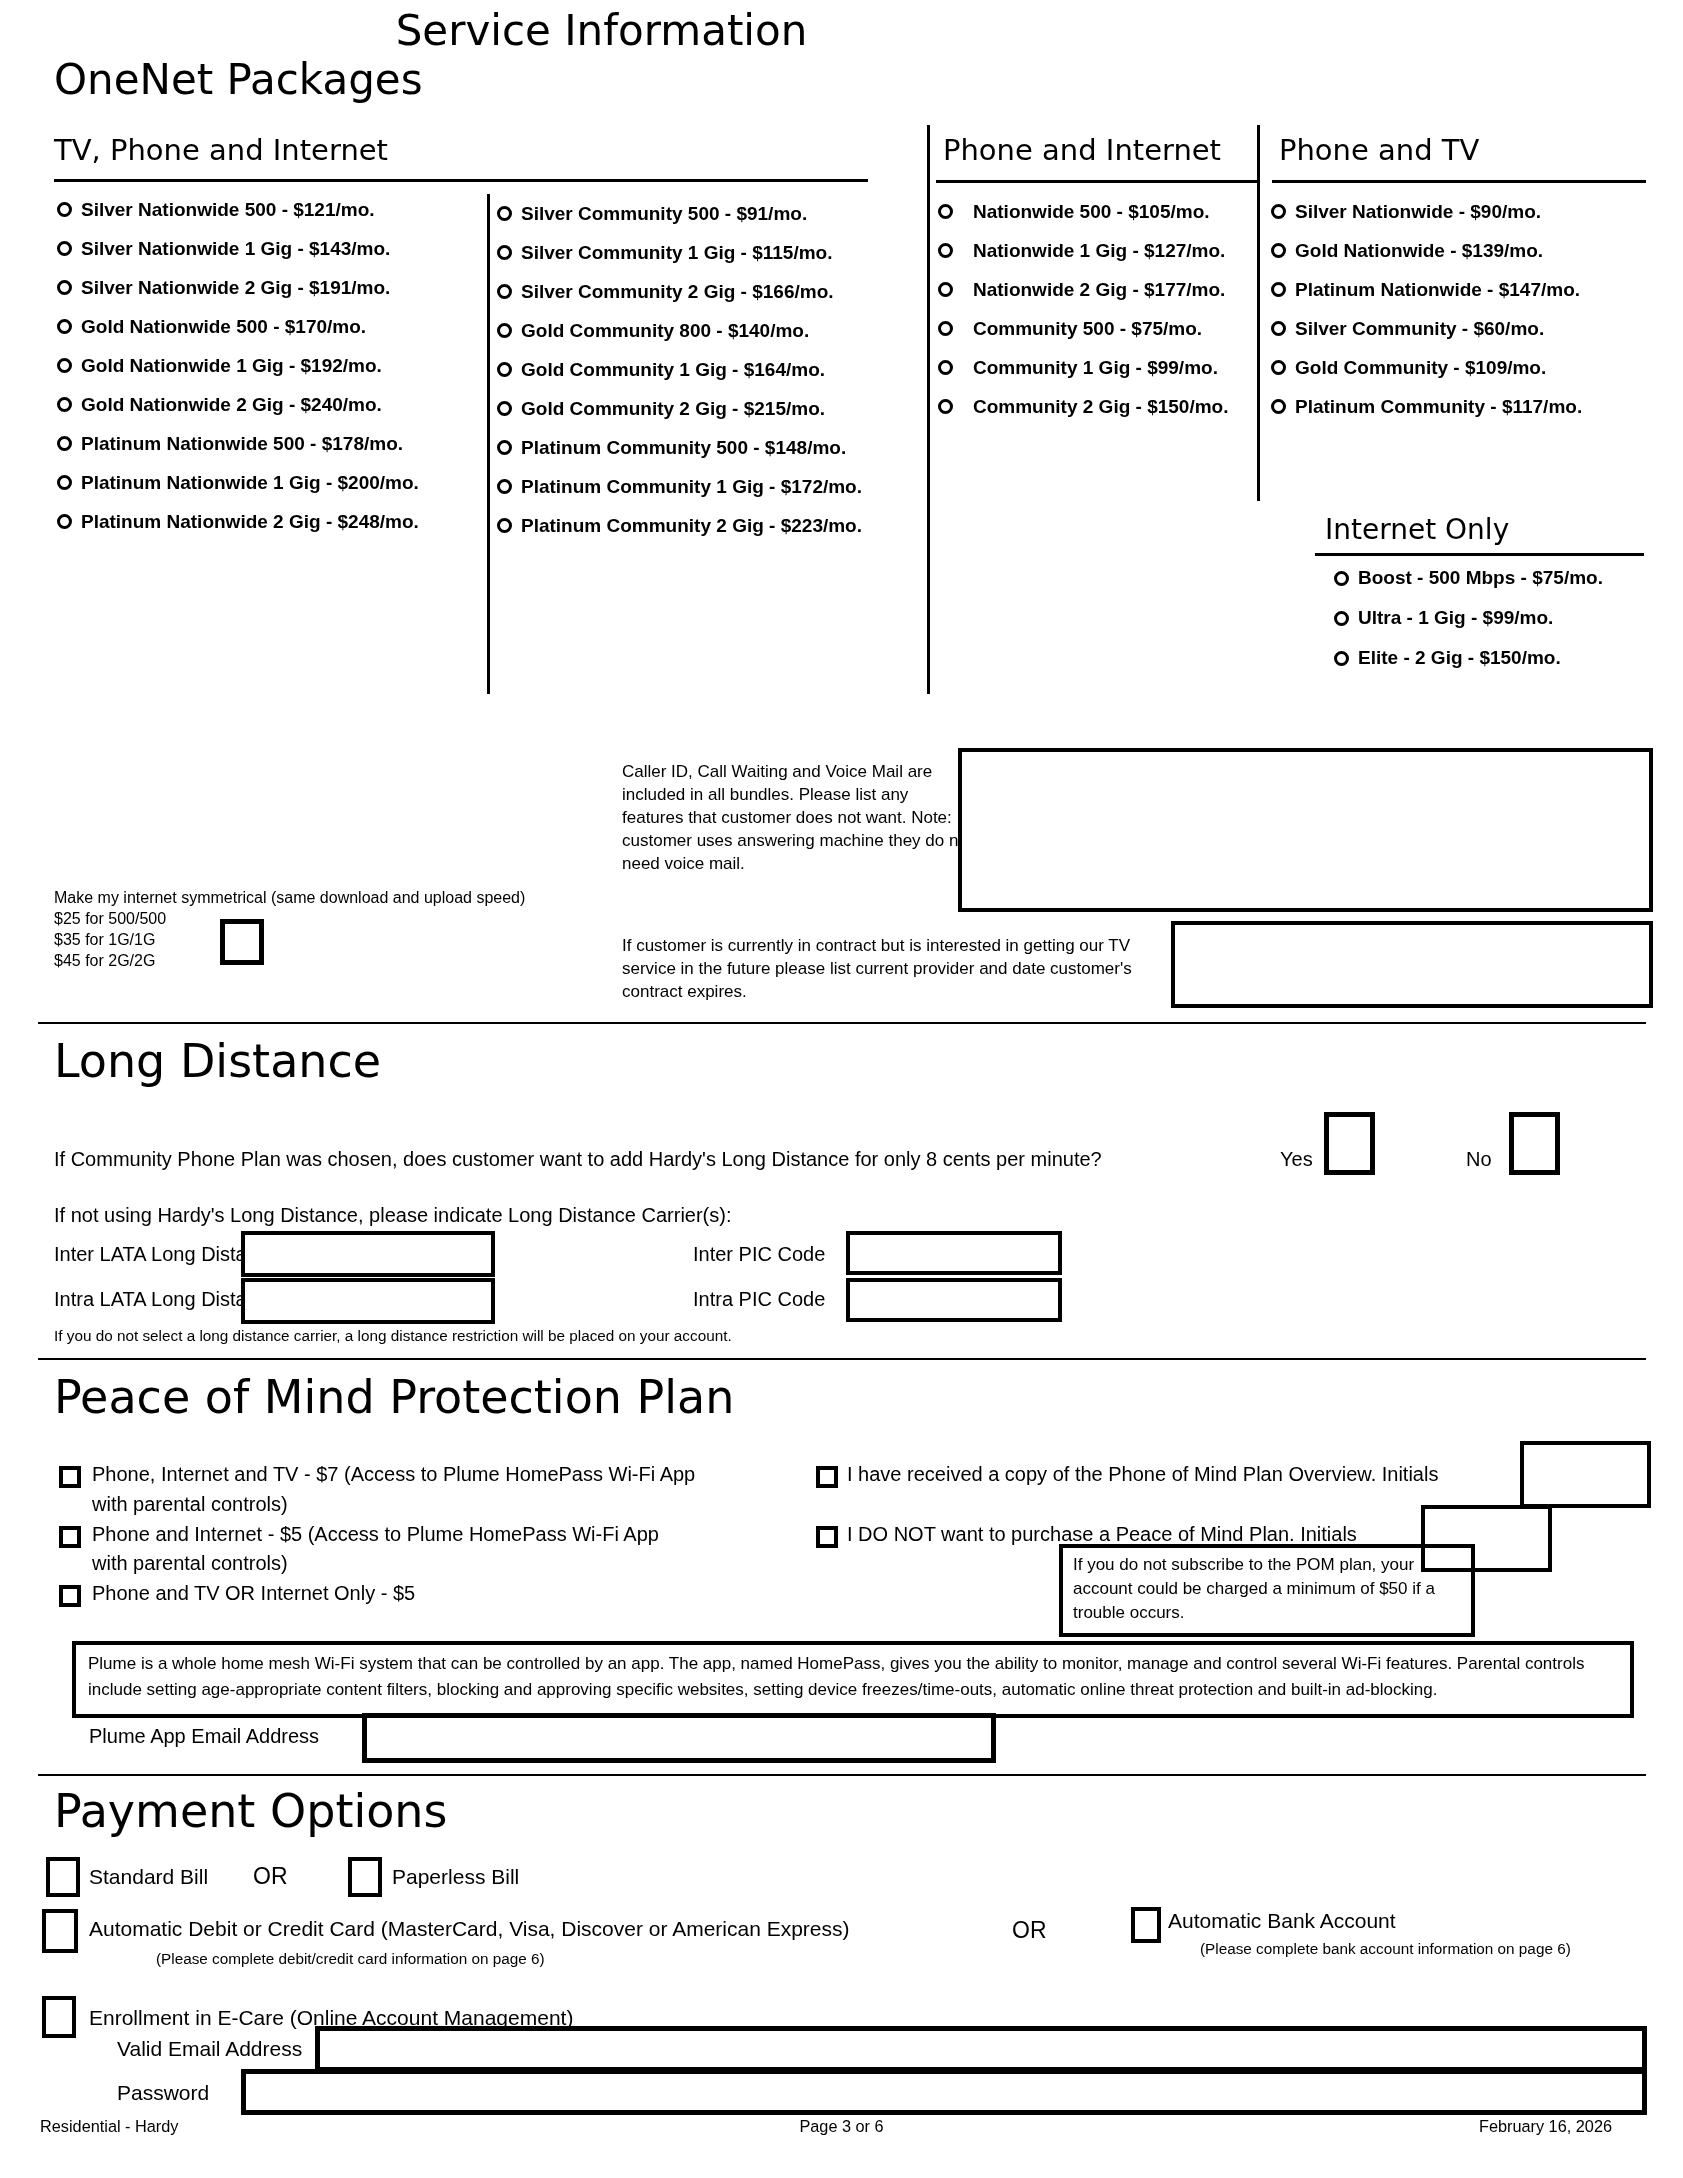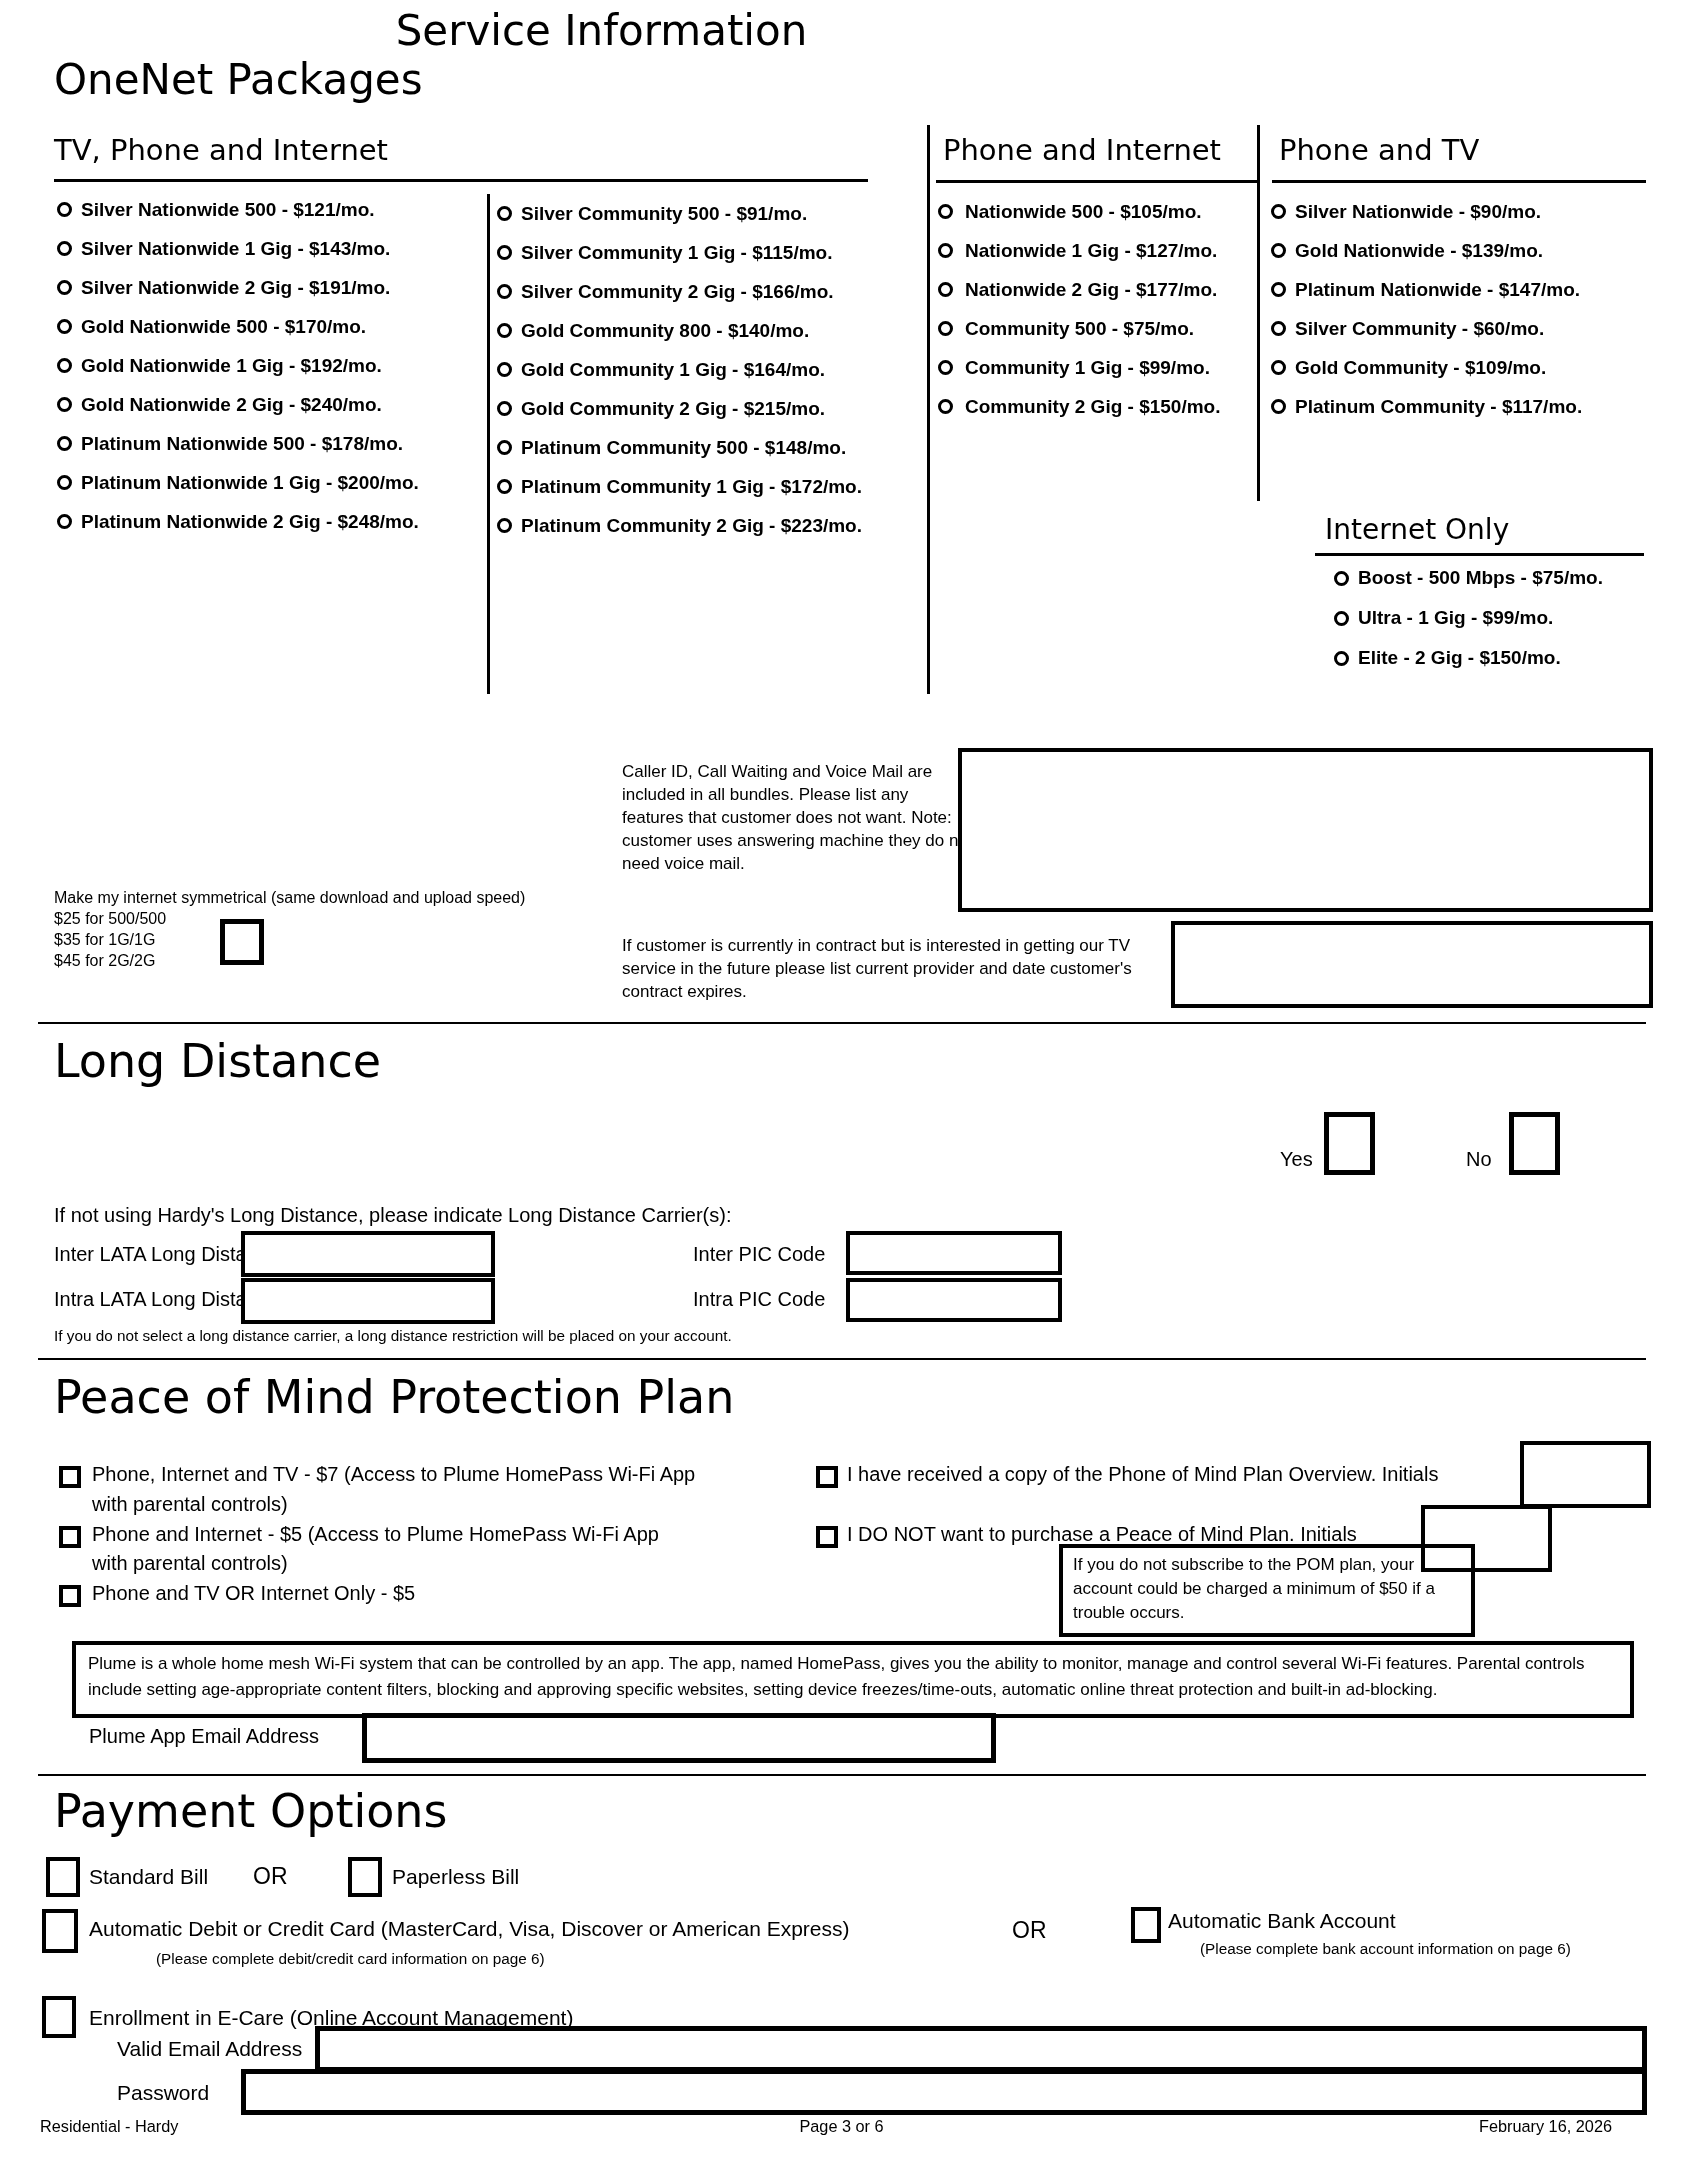--- a/index.html
+++ b/index.html
@@ -12,21 +12,21 @@
   .abs { position: absolute; }
   .h1 { font-family: "DejaVu Sans", sans-serif; font-weight: 400; }
   .colhead { font-family: "DejaVu Sans", sans-serif; font-weight: 400; font-size: 29px; }
   .rule { position: absolute; background: #000; }
   .vline { position: absolute; background: #000; width: 3px; }
   .pkg-col { position: absolute; }
   .pkg-item { display: flex; align-items: center; gap: 9px; height: 23px; margin-bottom: 16px;
     font-weight: bold; font-size: 19px; white-space: nowrap; }
   .pkg-item.tall { height: 24px; }
   .radio { flex: 0 0 auto; width: 15px; height: 15px; border: 3.5px solid #000; border-radius: 50%; background:#fff; }
-  .tight .pkg-item { gap: 12px; }
+  .tight .pkg-item { gap: 20px; }
   .box { position: absolute; background: #fff; border: 4px solid #000; }
   .b5 { border-width: 5px; }
   .b3 { border-width: 3px; }
   .b6 { border-width: 6px; }
   .cb { position: absolute; background: #fff; border: 4px solid #000; }
   .smalltext { font-size: 17px; line-height: 23px; }
   .label20 { font-size: 20px; }
   .label21 { font-size: 21px; }
   .note15 { font-size: 15.3px; }
   .notebox { position: absolute; border: 4px solid #000; font-size: 17px; line-height: 24px; padding: 5px 10px; }
@@ -253,20 +253,21 @@
       </div>
   </div>
   <div class="cb" style="left:220px;top:919px;width:44px;height:46px;border-width:5px;"></div>
 
   <div class="abs smalltext" style="left:622px;top:934px;width:546px;">If customer is currently in contract but is interested in getting our TV service in the future please list current provider and date customer's contract expires.</div>
   <div class="box" style="left:1171px;top:921px;width:482px;height:87px;"></div>
 
   <div class="rule" style="left:38px;top:1022px;width:1608px;height:2px;"></div>
   <div class="abs h1" style="left:54px;top:1034px;font-size:46px;">Long Distance</div>
 
+  <div class="abs label20" style="left:54px;top:1148px;">If Community Phone Plan was chosen, does customer want to add Hardy's Long Distance for only 8 cents per minute?</div>
   <div class="abs label20" style="left:1280px;top:1148px;">Yes</div>
   <div class="cb" style="left:1324px;top:1112px;width:51px;height:63px;border-width:5px;"></div>
   <div class="abs label20" style="left:1466px;top:1148px;">No</div>
   <div class="cb" style="left:1509px;top:1112px;width:51px;height:63px;border-width:5px;"></div>
 
   <div class="abs label20" style="left:54px;top:1204px;">If not using Hardy's Long Distance, please indicate Long Distance Carrier(s):</div>
 
   <div class="abs label20" style="left:54px;top:1243px;">Inter LATA Long Distance</div>
   <div class="box" style="left:241px;top:1231px;width:254px;height:46px;"></div>
   <div class="abs label20" style="left:693px;top:1243px;">Inter PIC Code</div>

